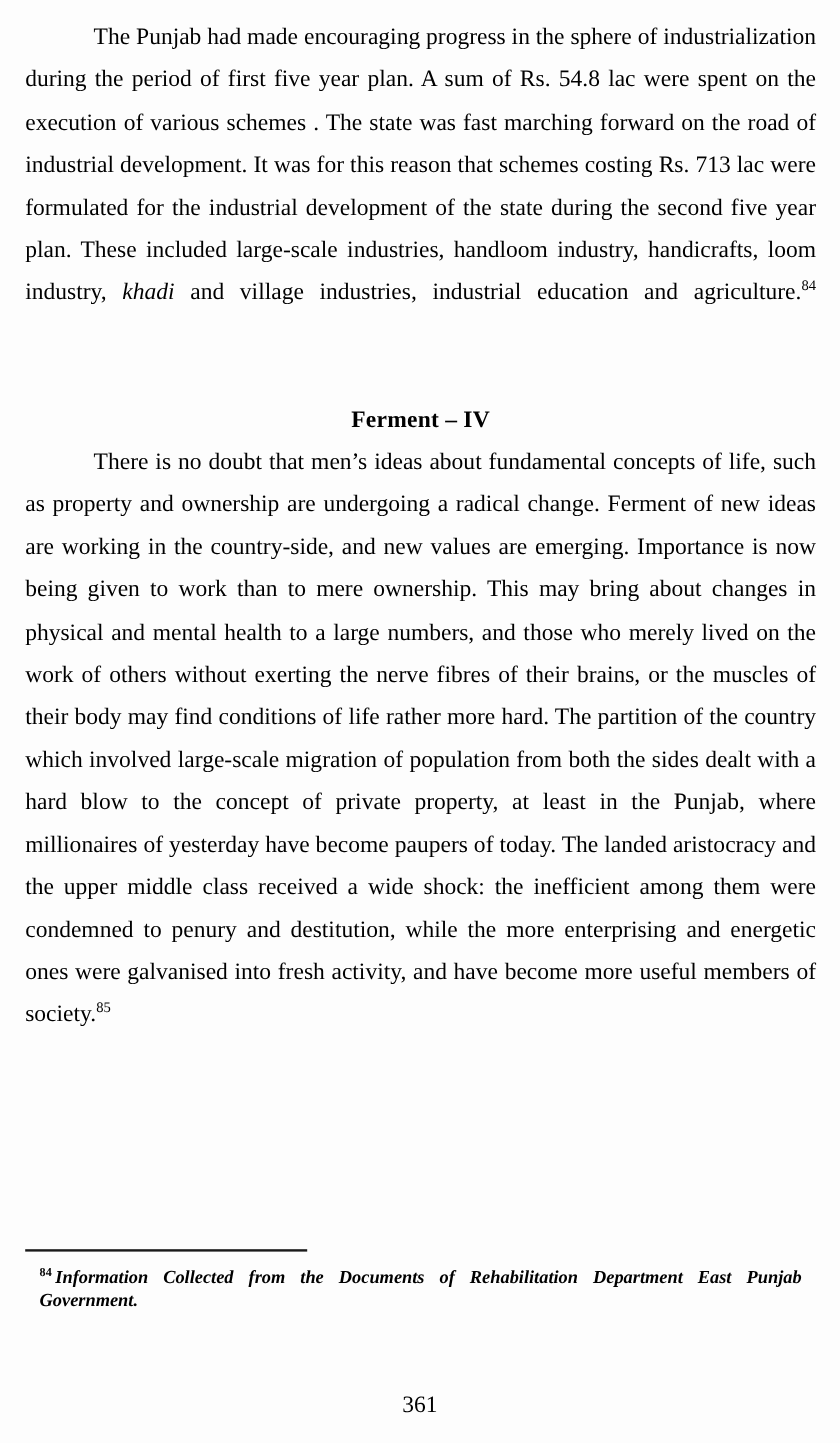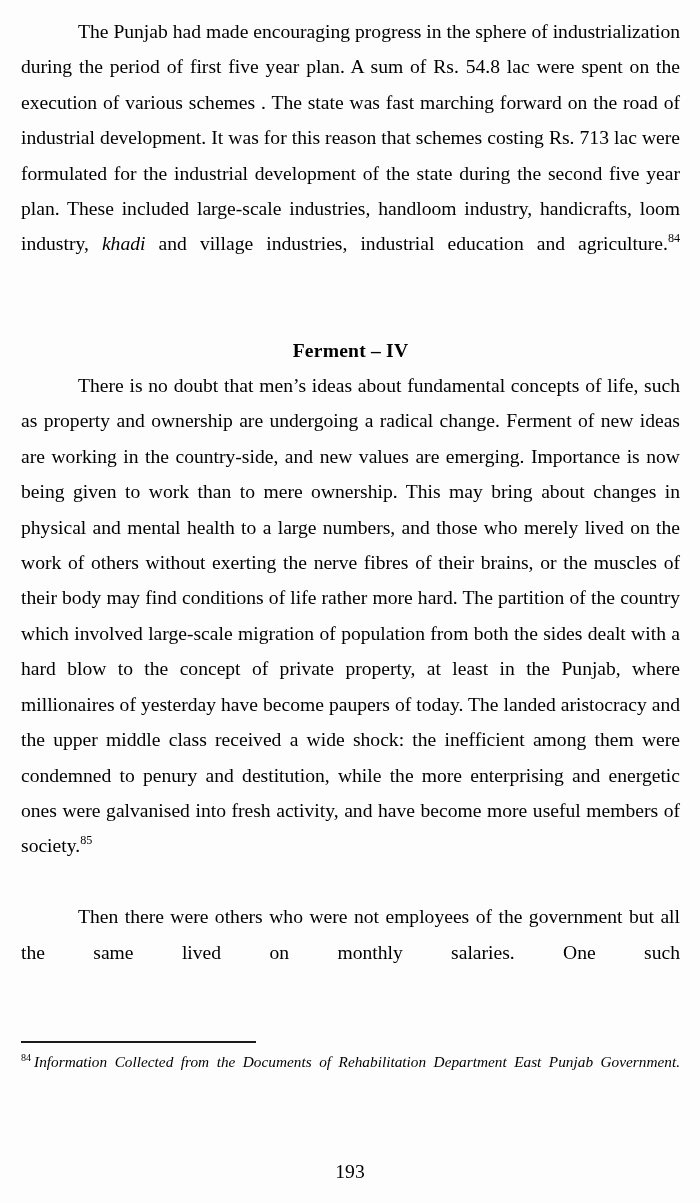--- a/index.html
+++ b/index.html
@@ -68,27 +68,28 @@
     width: 659px;
   }
   .footnote-rule {
     width: 235px;
     height: 0;
     border: 0;
     border-top: 2px solid #1a1a1a;
     margin: 0 0 9px 0;
   }
   p.footnote {
-    margin: 0;
+    margin: 12px;
     font-size: 15.3px;
     line-height: 19.3px;
     text-align: justify;
     text-justify: inter-word;
     text-indent: 0;
     hyphens: none;
+    font-weight: bold;
     -webkit-hyphens: none;
   }
   p.footnote::after {
     content: "";
     display: inline-block;
     width: 100%;
   }
   p.footnote.italic {
     font-style: italic;
   }
@@ -115,26 +116,25 @@
   <div class="body-col">
 
     <p class="para">The Punjab had made encouraging progress in the sphere of industrialization during the period of first five year plan. A sum of Rs. 54.8 lac were spent on the execution of various schemes . The state was fast marching forward on the road of industrial development. It was for this reason that schemes costing Rs. 713 lac were formulated for the industrial development of the state during the second five year plan. These included large-scale industries, handloom industry, handicrafts, loom industry, <i>khadi</i> and village industries, industrial education and agriculture.<sup>84</sup></p>
 
     <div class="spacer-line"></div>
 
     <h2 class="section-heading">Ferment – IV</h2>
 
     <p class="para">There is no doubt that men’s ideas about fundamental concepts of life, such as property and ownership are undergoing a radical change. Ferment of new ideas are working in the country-side, and new values are emerging. Importance is now being given to work than to mere ownership. This may bring about changes in physical and mental health to a large numbers, and those who merely lived on the work of others without exerting the nerve fibres of their brains, or the muscles of their body may find conditions of life rather more hard. The partition of the country which involved large-scale migration of population from both the sides dealt with a hard blow to the concept of private property, at least in the Punjab, where millionaires of yesterday have become paupers of today. The landed aristocracy and the upper middle class received a wide shock: the inefficient among them were condemned to penury and destitution, while the more enterprising and energetic ones were galvanised into fresh activity, and have become more useful members of society.<sup>85</sup></p>
 
-    <p class="para">Then there were others who were not employees of the government but all the same lived on monthly salaries. One such</p>
 
   </div>
 
   <div class="footnotes">
     <hr class="footnote-rule">
 
     <p class="footnote italic"><sup>84</sup><i>Information Collected from the Documents of Rehabilitation Department East Punjab Government.</i></p>
 
   </div>
 
-  <div class="page-number">193</div>
+  <div class="page-number">361</div>
 
 </div>
 
 </body></html>

